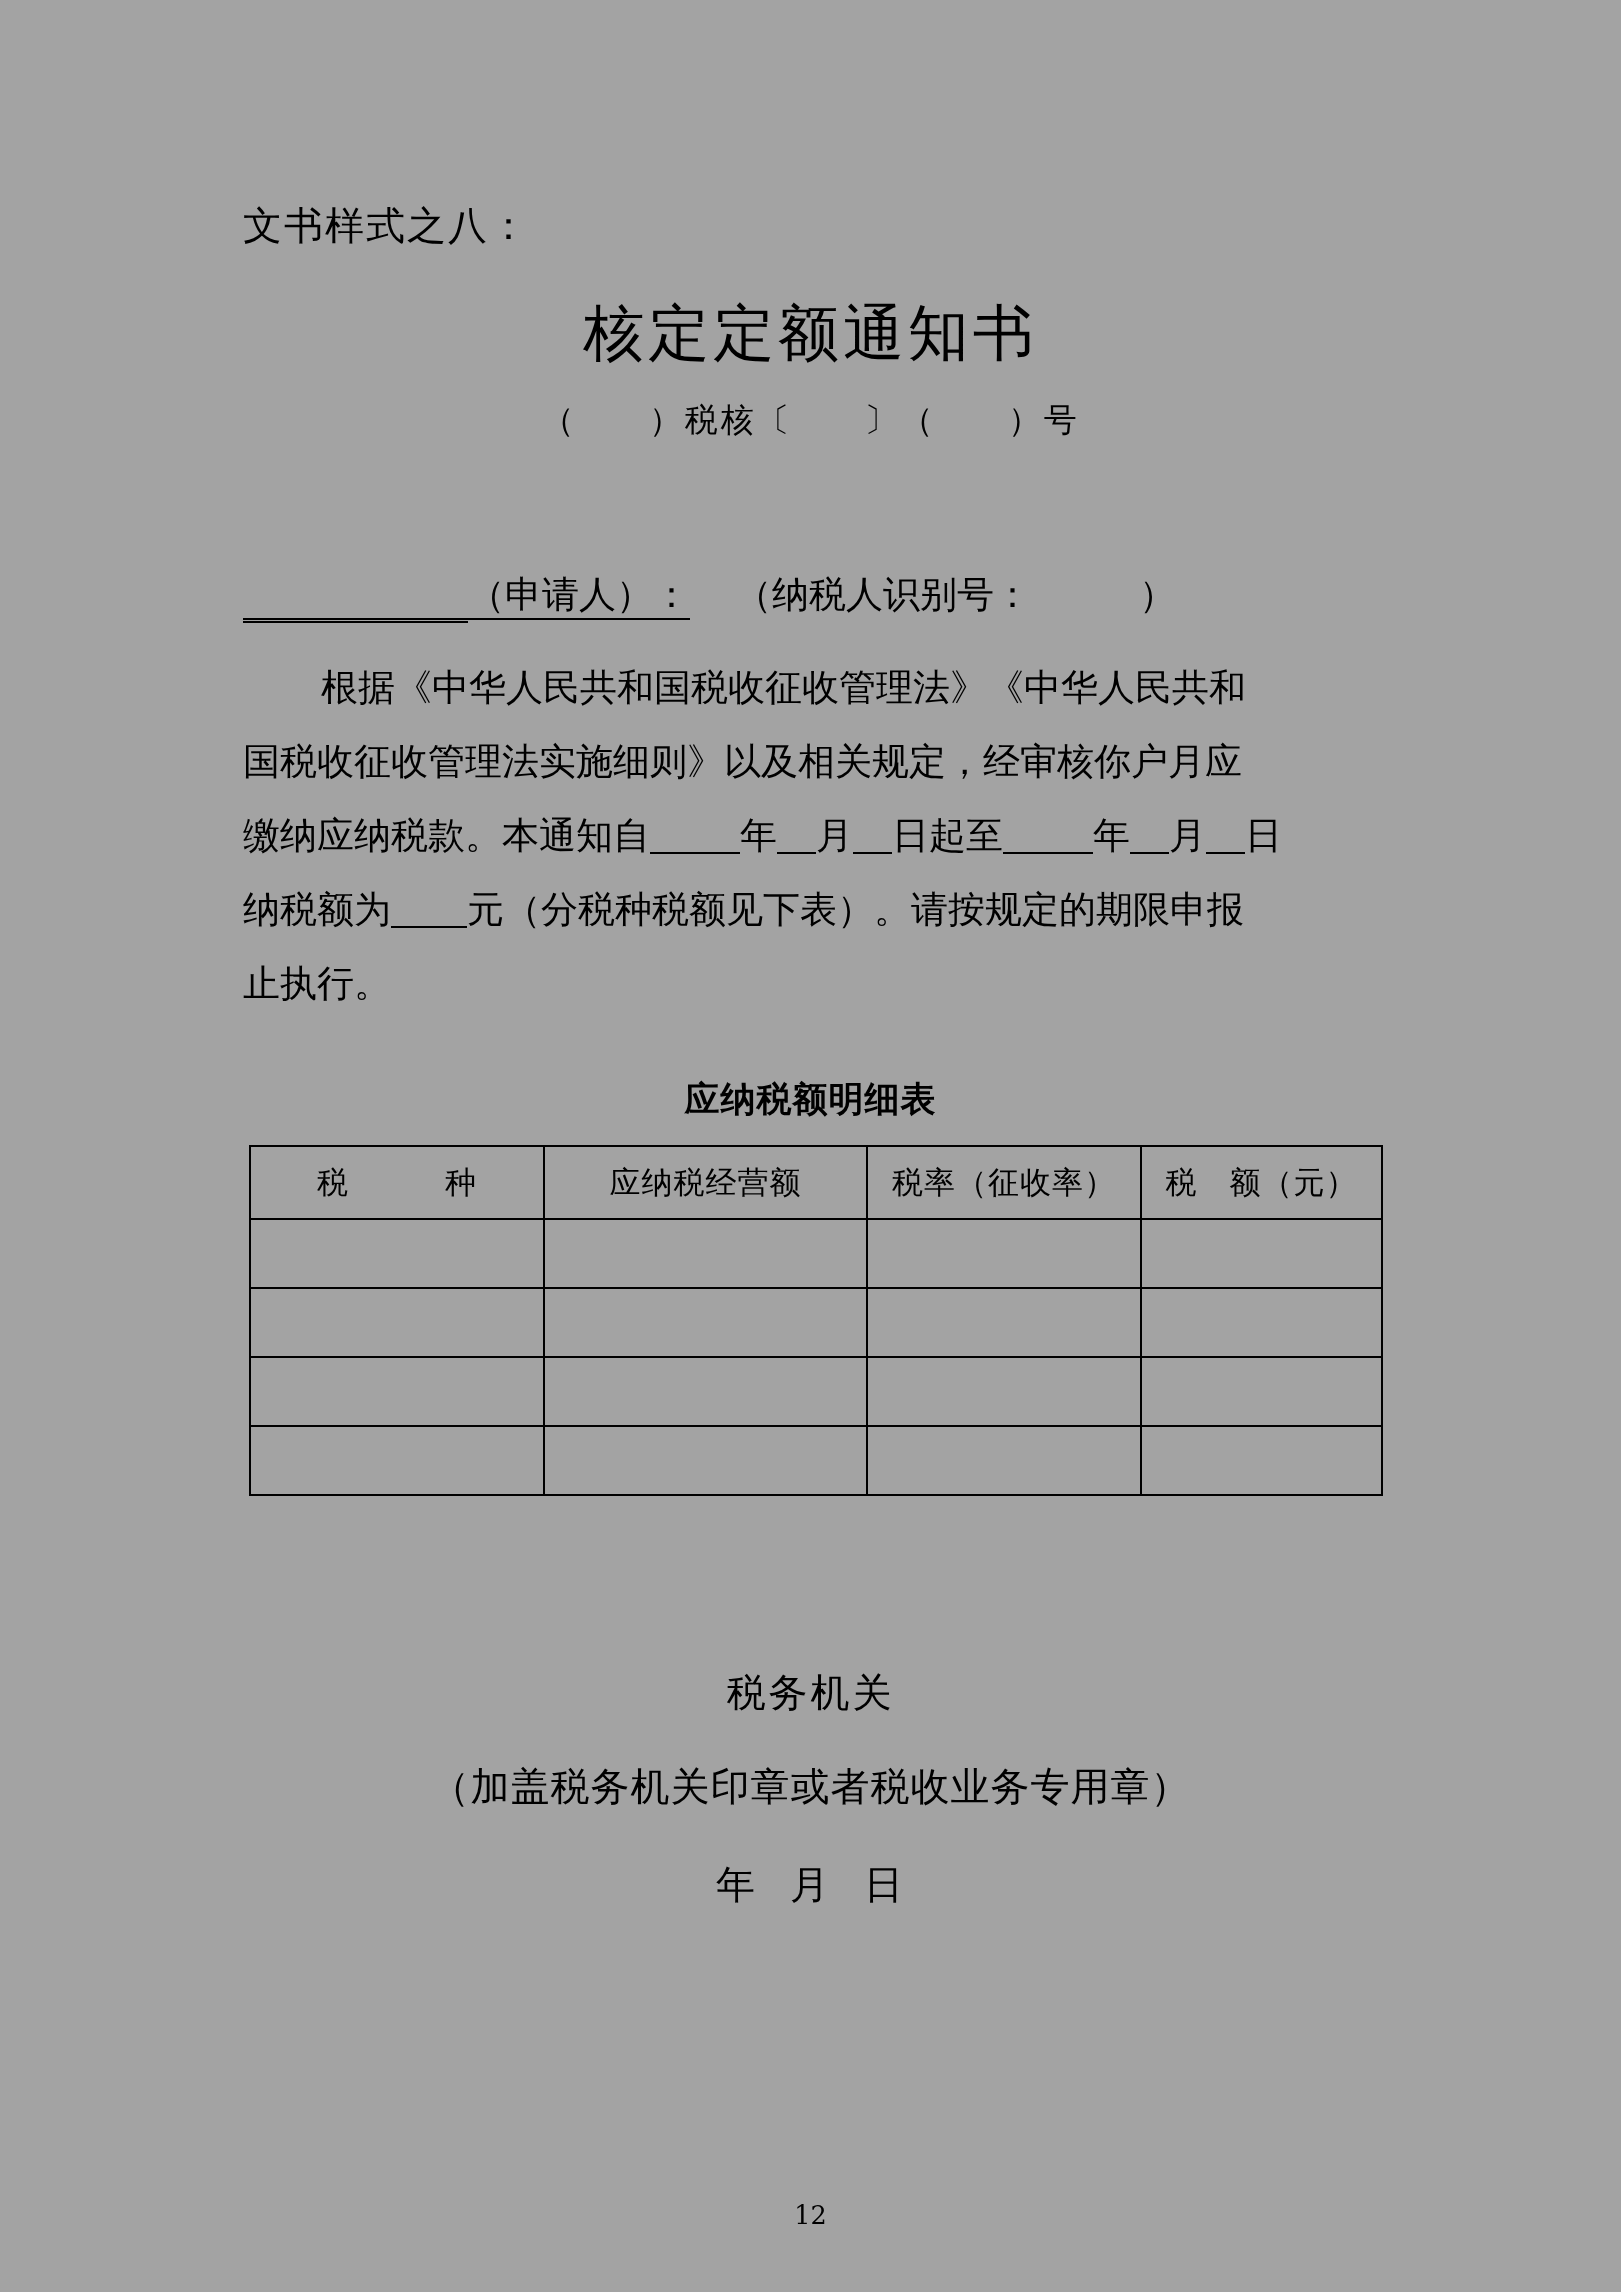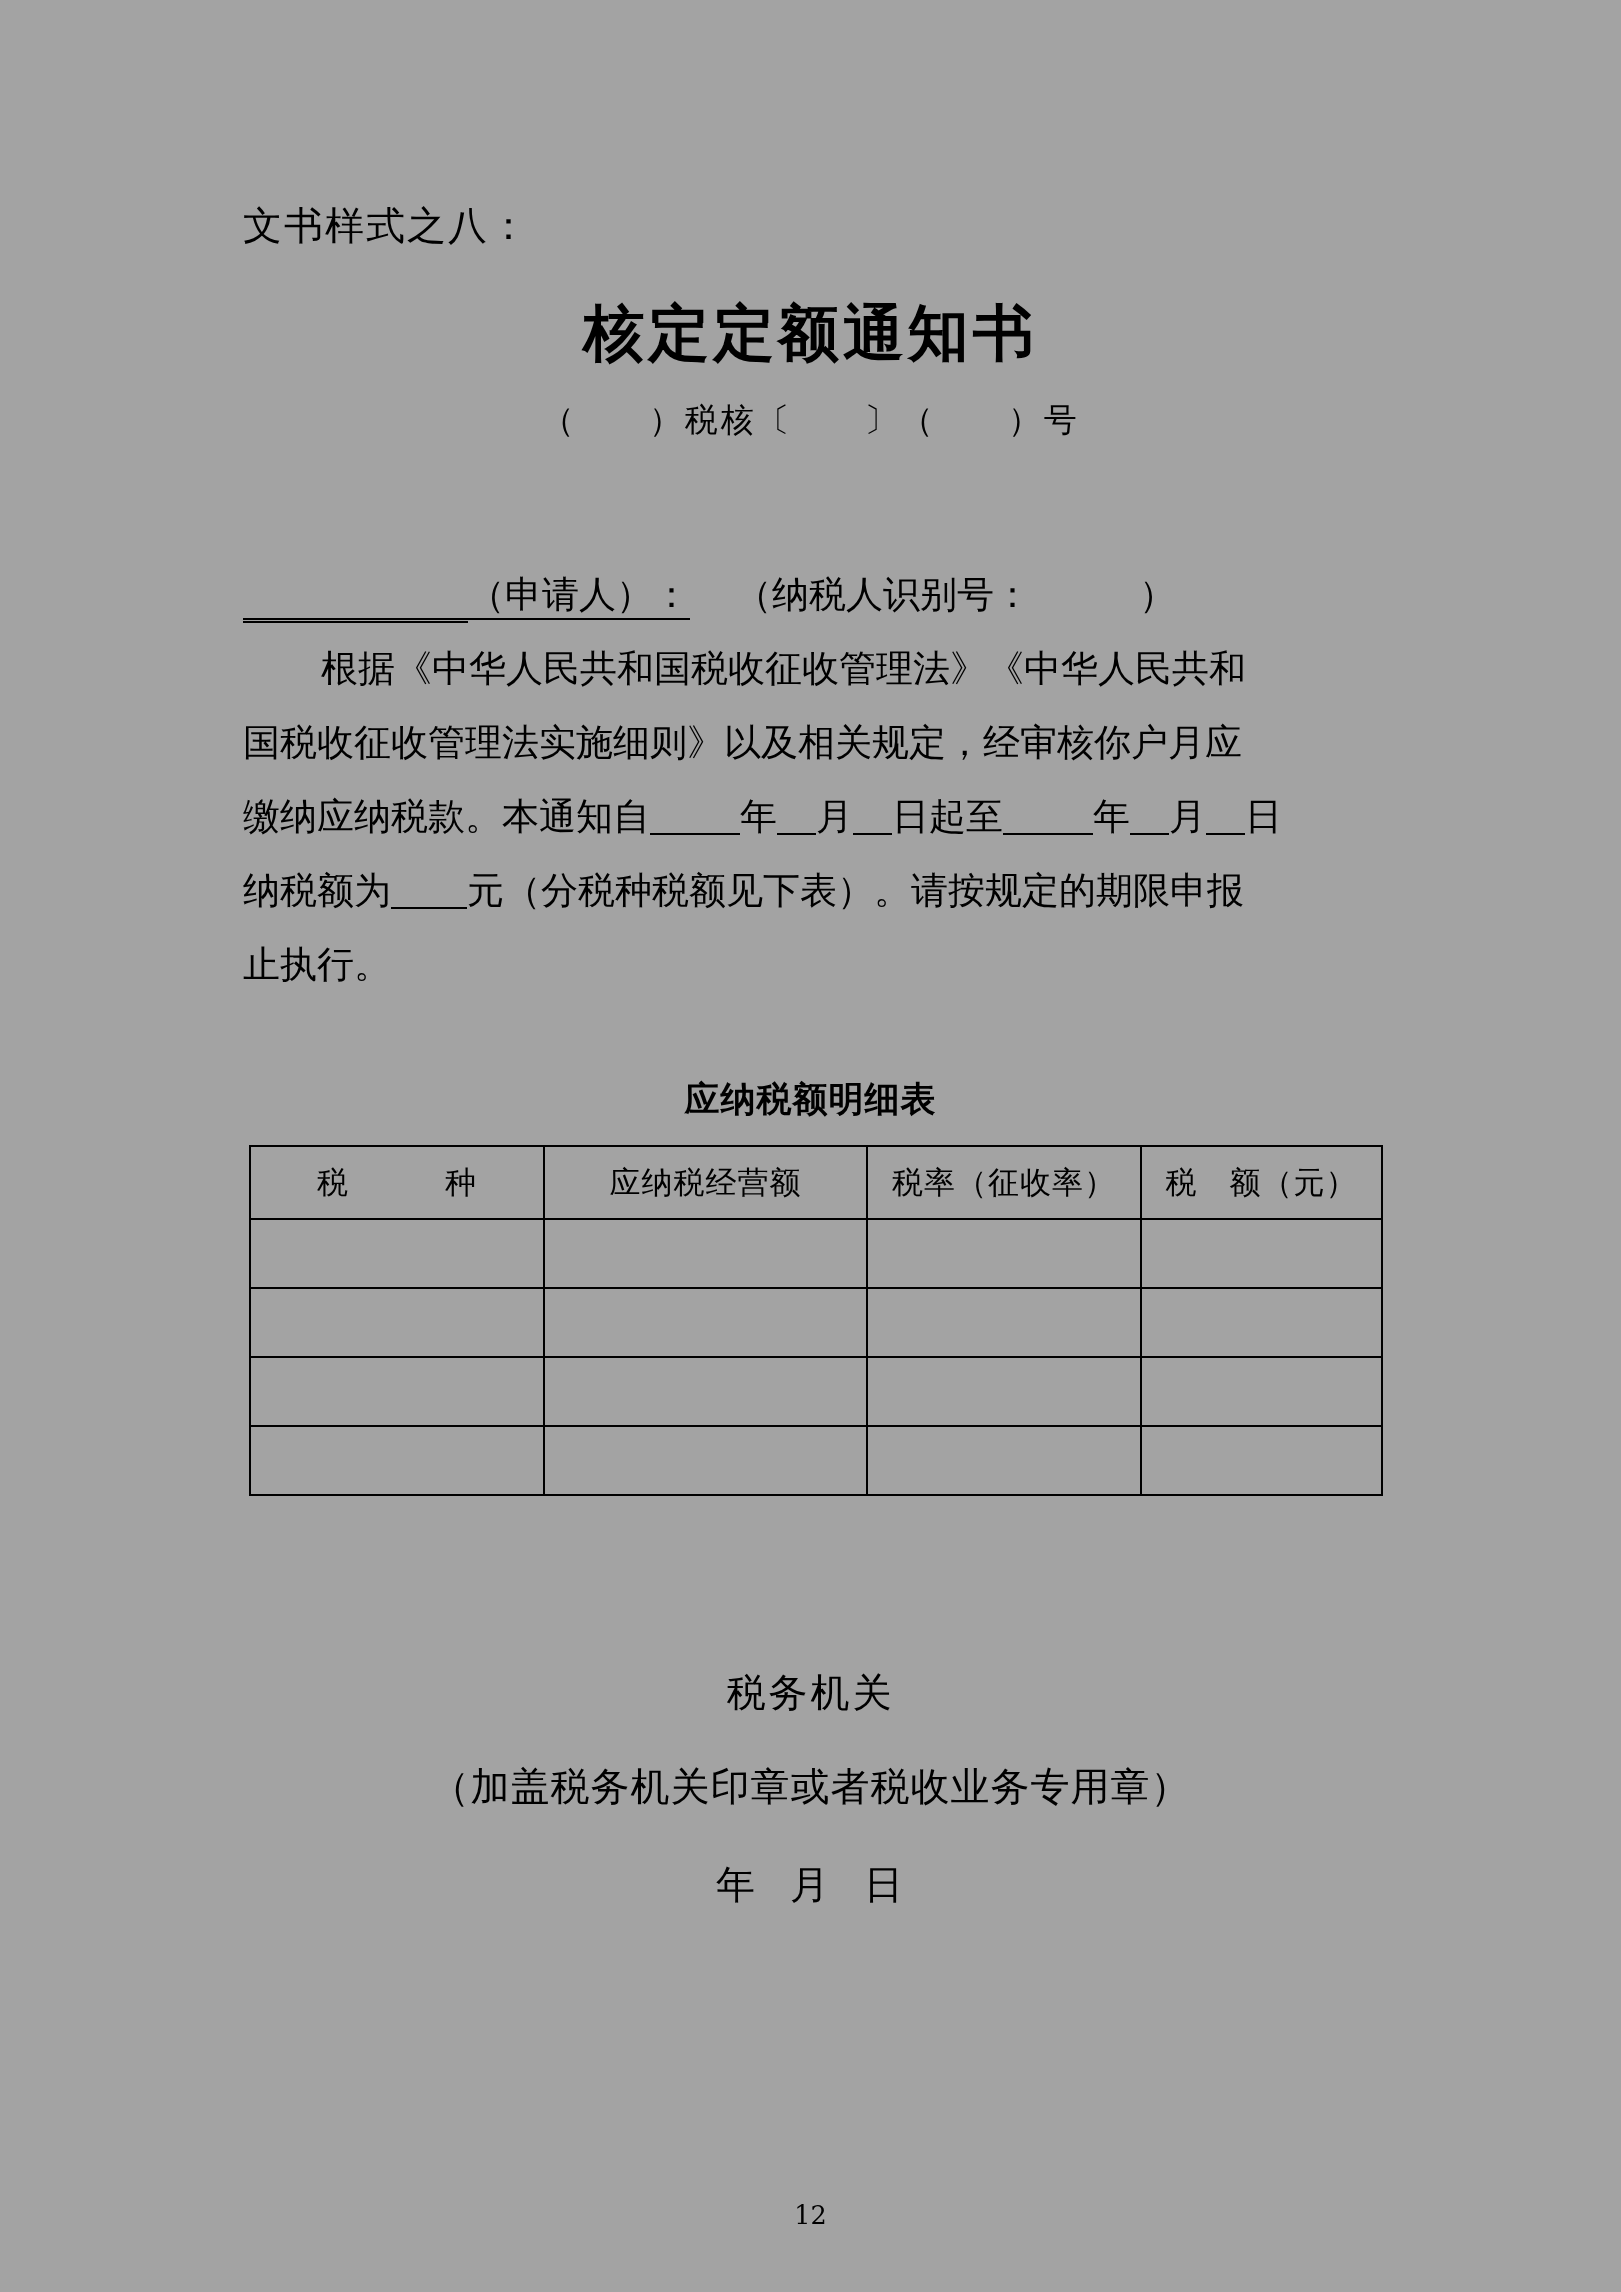--- a/index.html
+++ b/index.html
@@ -33,21 +33,21 @@
     white-space: nowrap;
   }
   
   .main-title {
     position: absolute;
     left: 0;
     top: 299px;
     width: 1621px;
     text-align: center;
     font-size: 61px;
-    font-weight: bold;
+    font-weight: normal;
     letter-spacing: 3.9px;
     font-family: "DejaVu Sans", "Liberation Sans", sans-serif;
     line-height: 1.1;
   }
   
   .doc-number {
     position: absolute;
     left: 0;
     top: 400px;
     width: 1621px;
@@ -76,21 +76,21 @@
   .u-wrap {
     border-bottom: 2px solid #000;
     padding-bottom: 2px;
   }
   .gap-sm { display: inline-block; width: 45px; }
   .gap-lg { display: inline-block; width: 108px; }
   
   .body-para {
     position: absolute;
     left: 243px;
-    top: 632px;
+    top: 651px;
     width: 1147px;
     font-size: 37px;
     line-height: 74px;
     text-align: justify;
   }
   .body-line {
     white-space: nowrap;
     height: 74px;
     line-height: 74px;
   }

